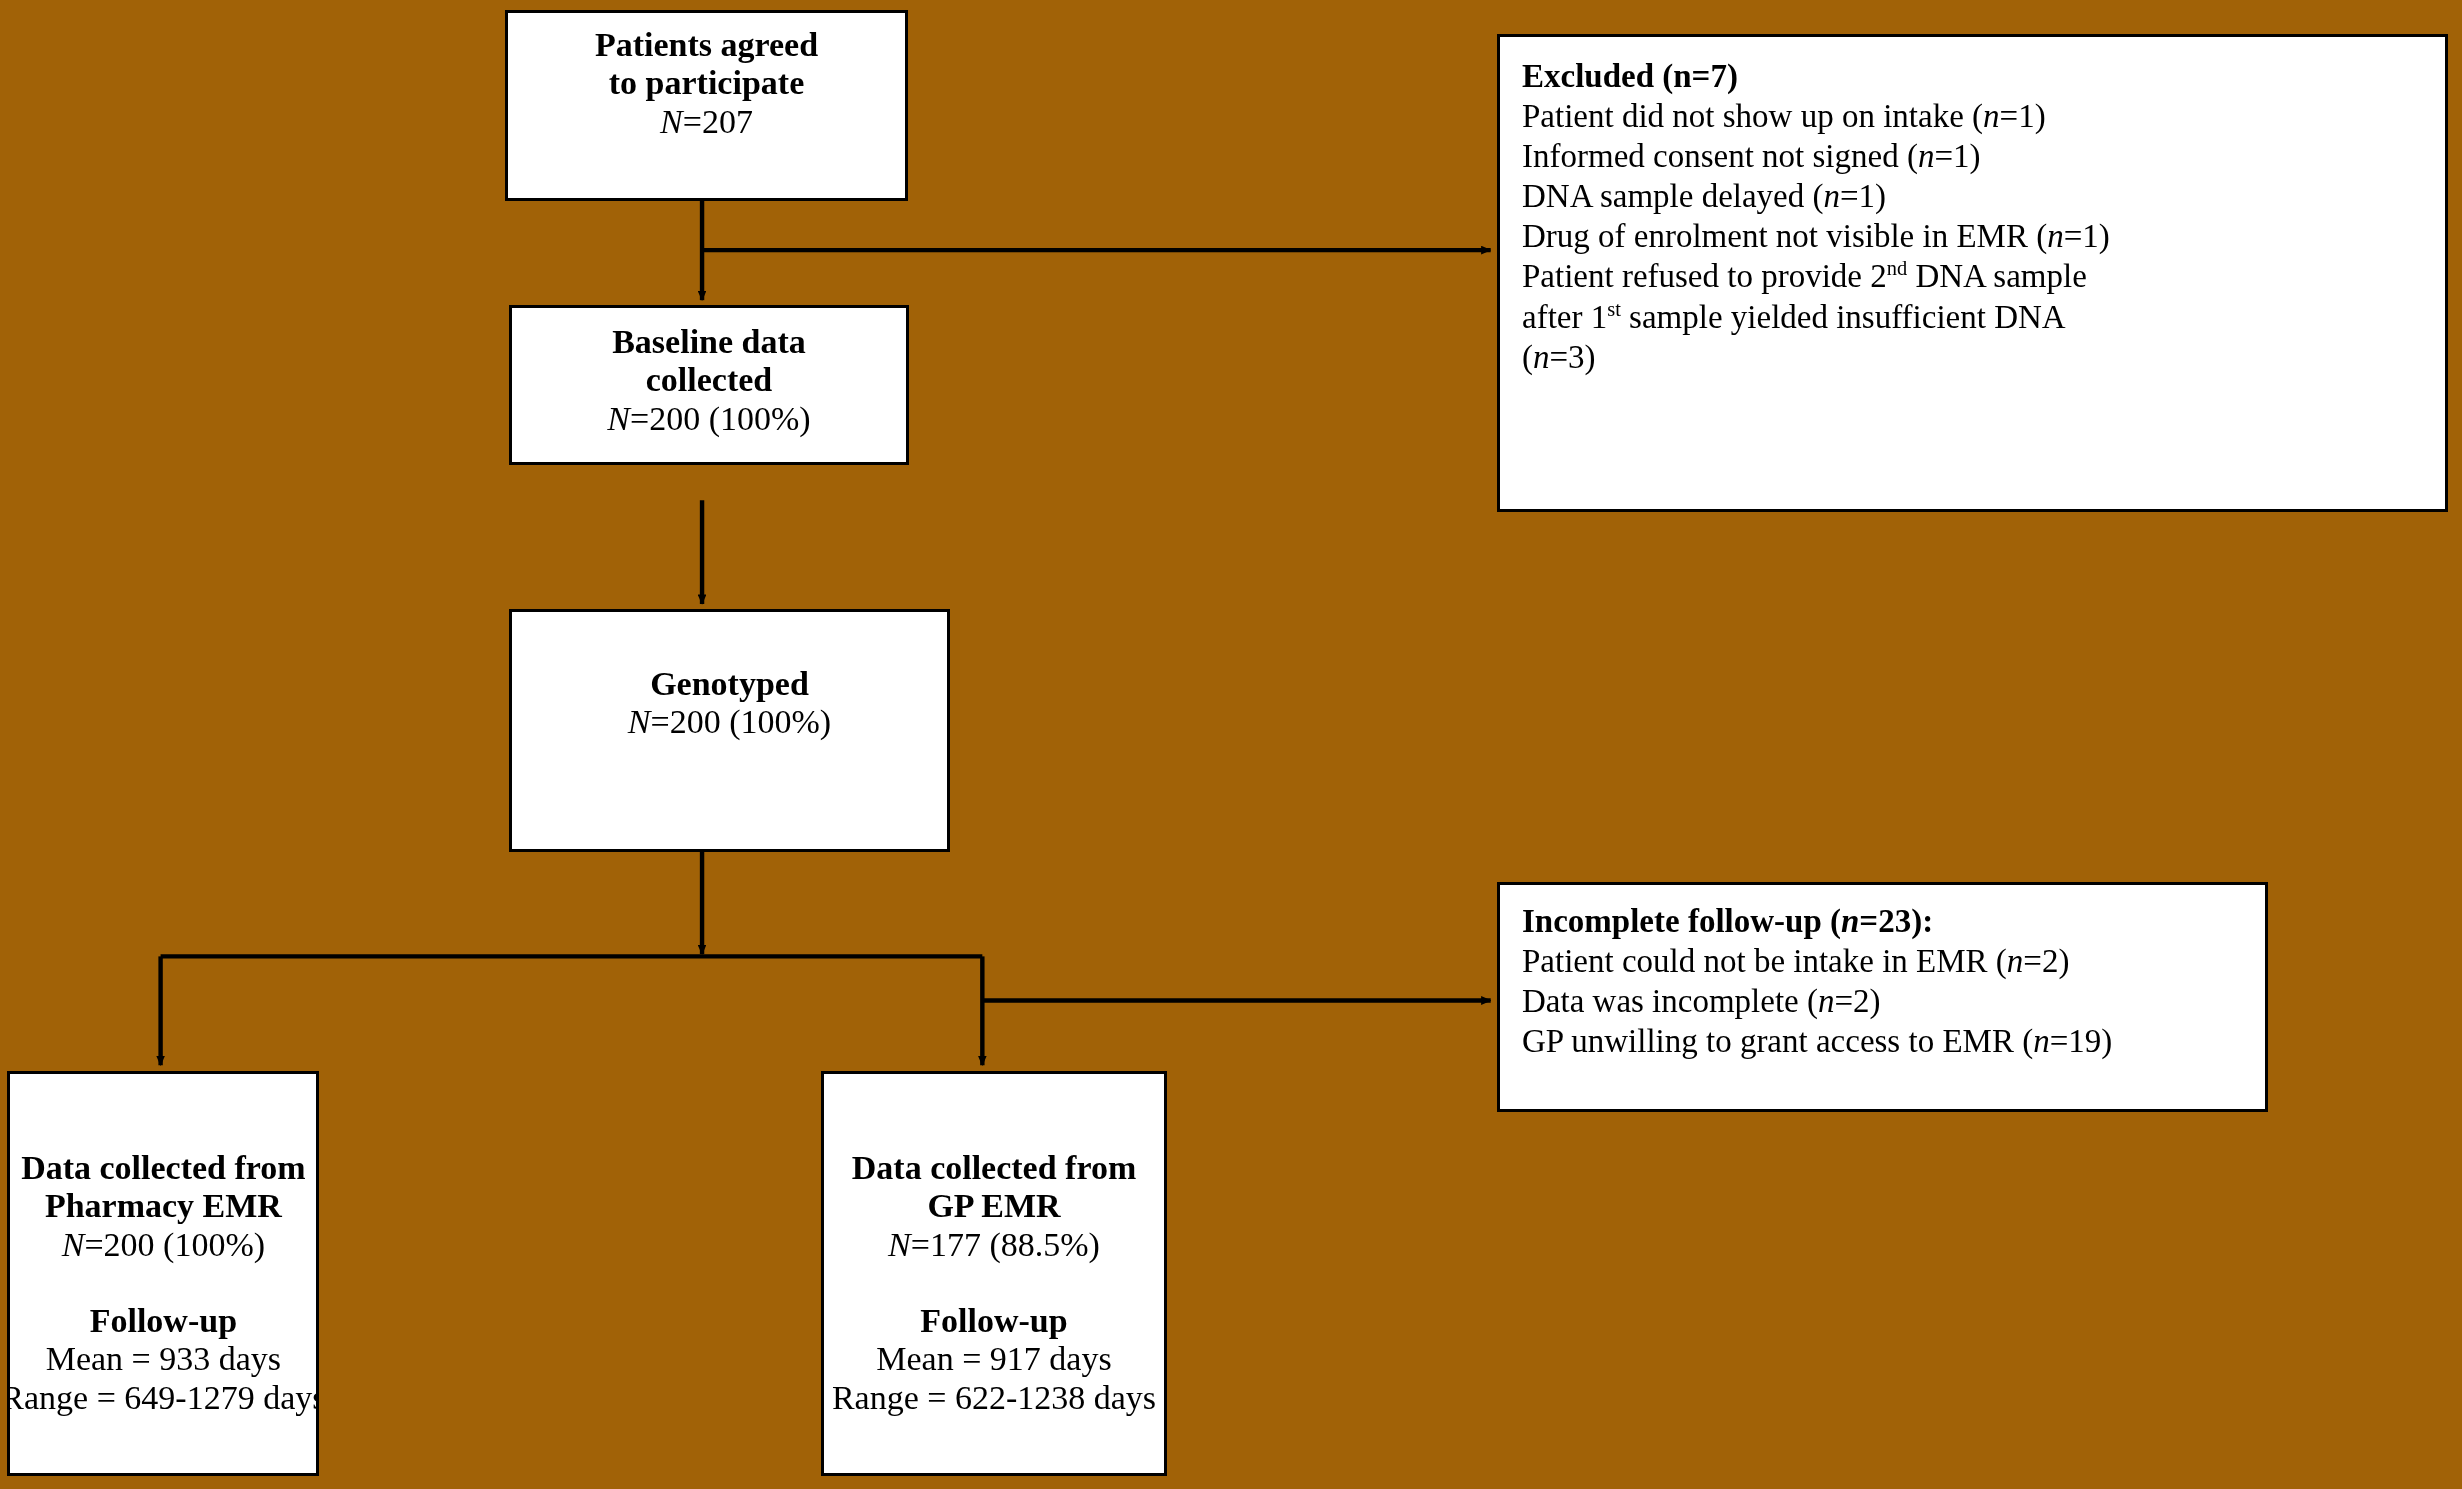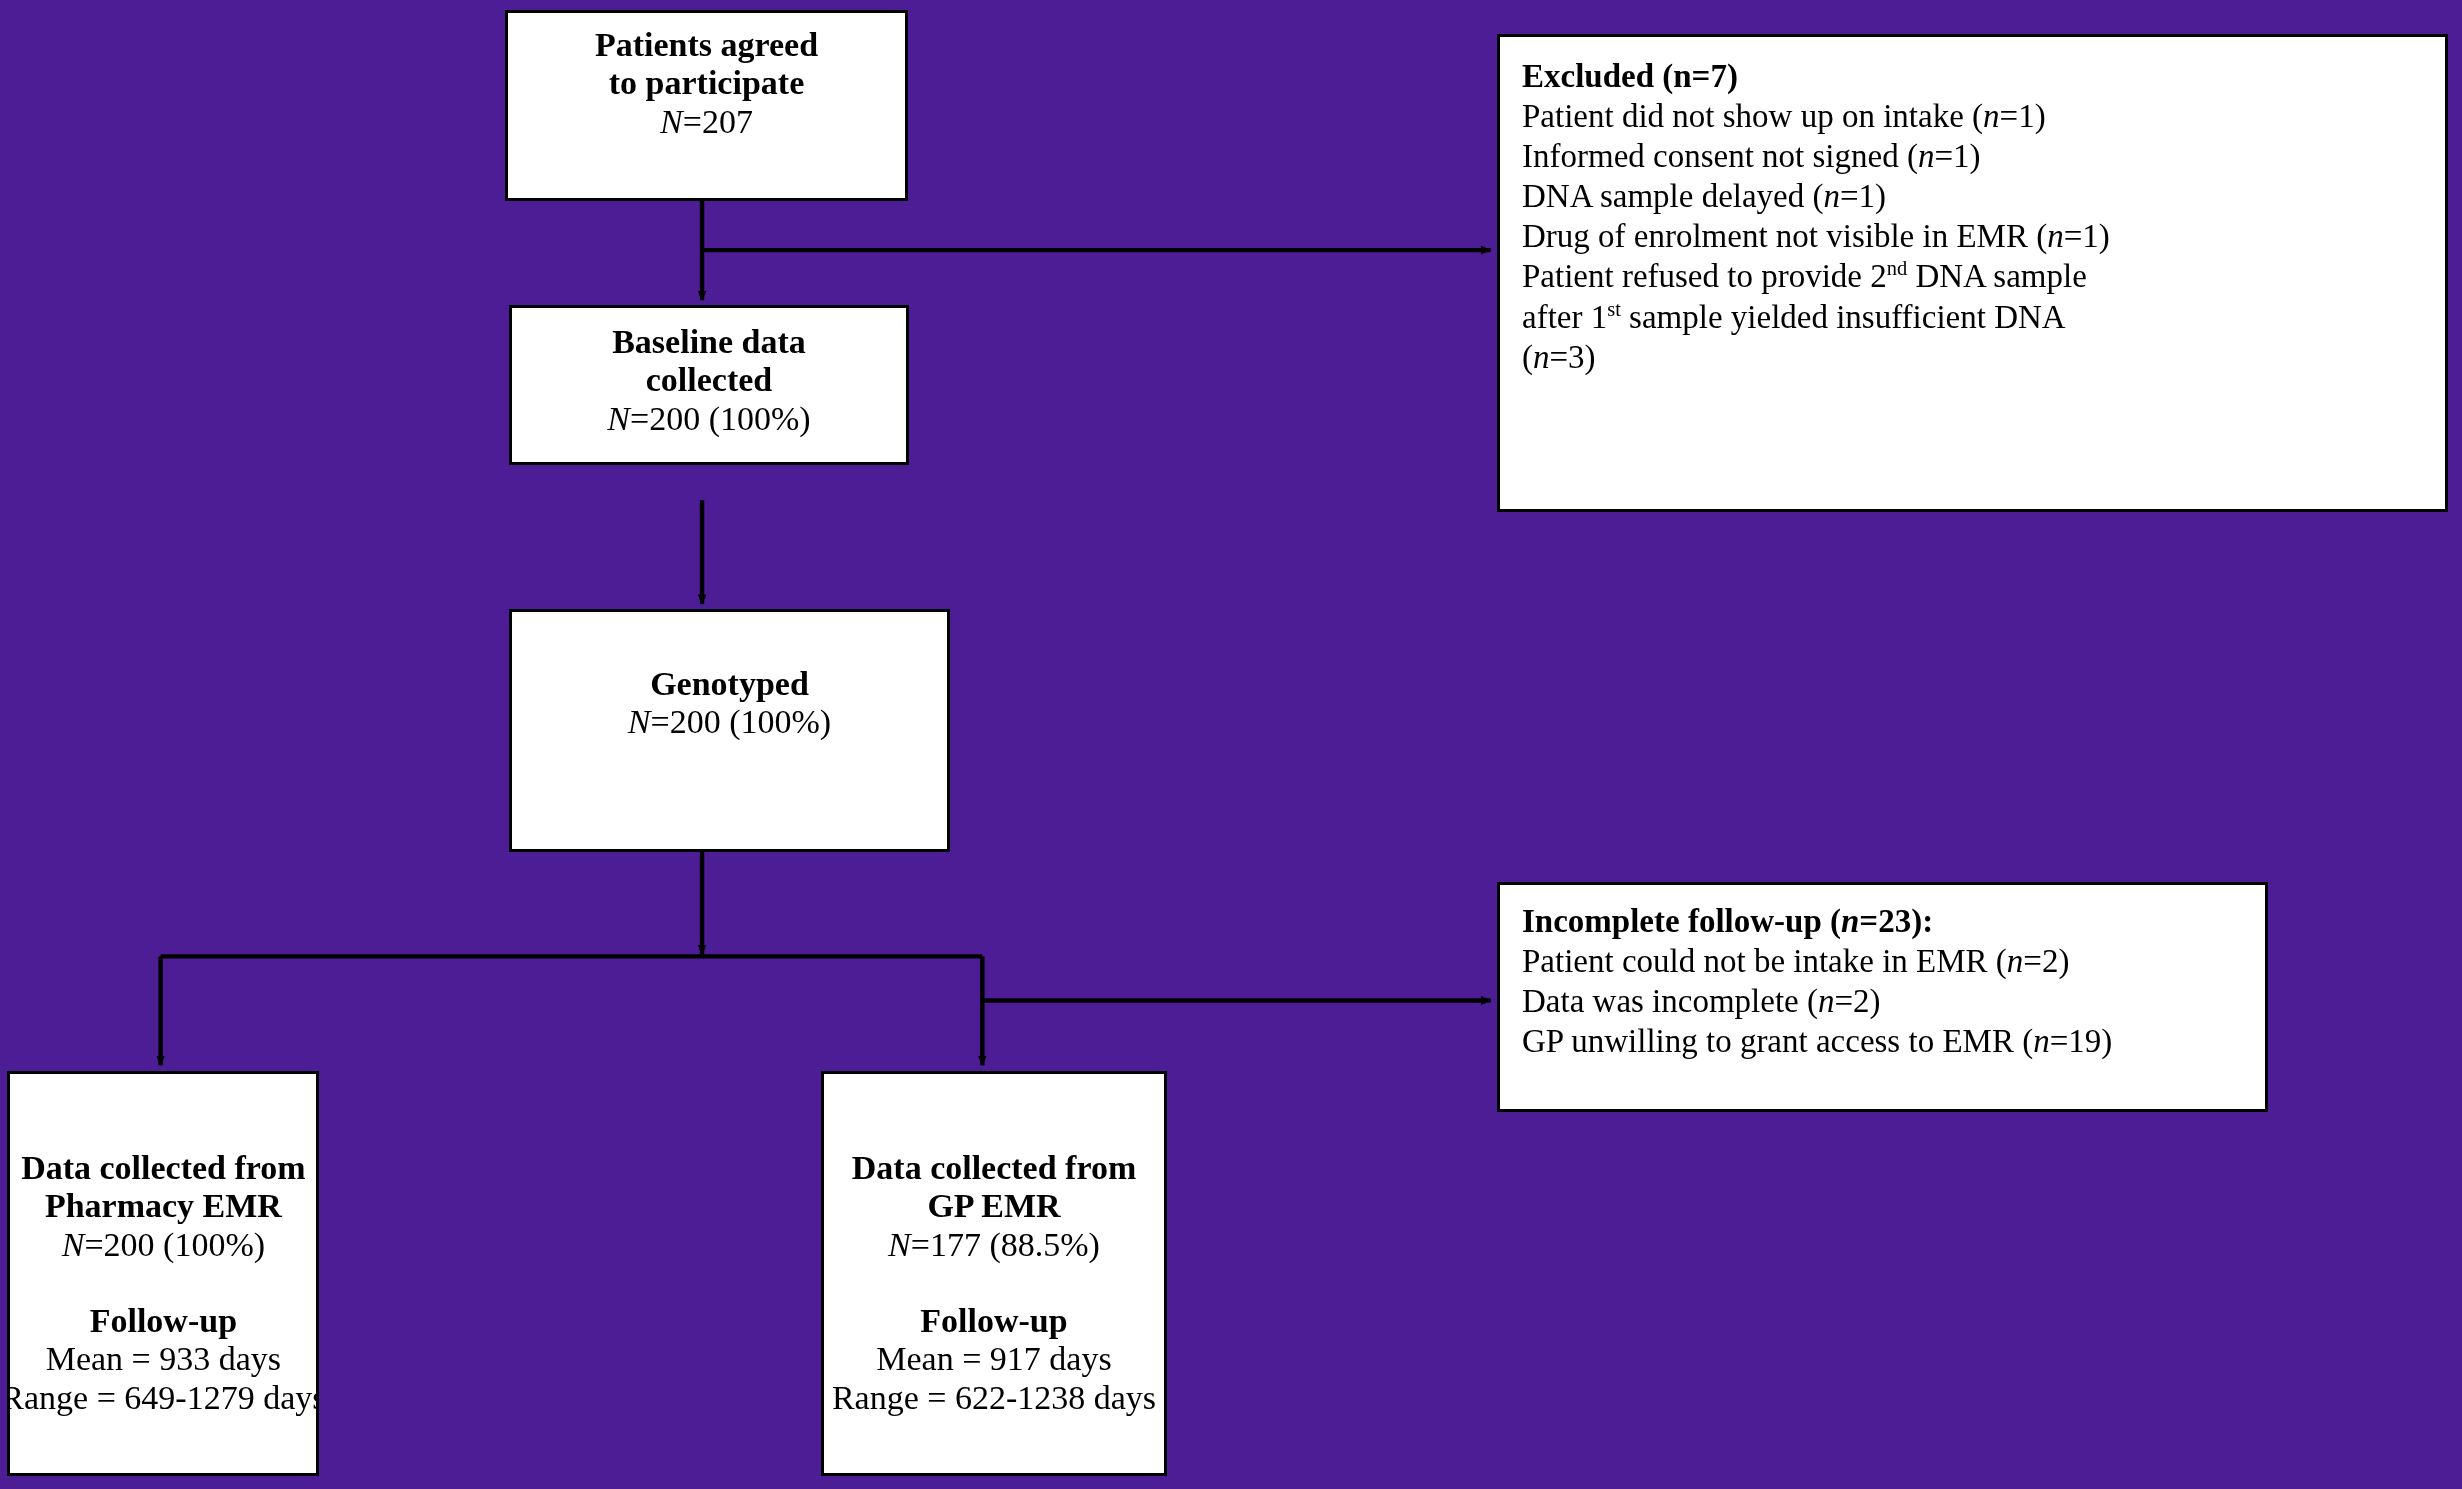--- a/index.html
+++ b/index.html
@@ -4,21 +4,21 @@
 <style>
   html, body {
     margin: 0;
     padding: 0;
     background: #ffffff;
   }
   #canvas {
     position: relative;
     width: 2462px;
     height: 1489px;
-    background: #4c1d95;
+    background: #a16207;
     overflow: hidden;
     font-family: "Liberation Serif", "DejaVu Serif", serif;
     color: #000000;
   }
   .box {
     position: absolute;
     box-sizing: border-box;
     border: 3.7px solid #000000;
     background: #ffffff;
     display: flex;

